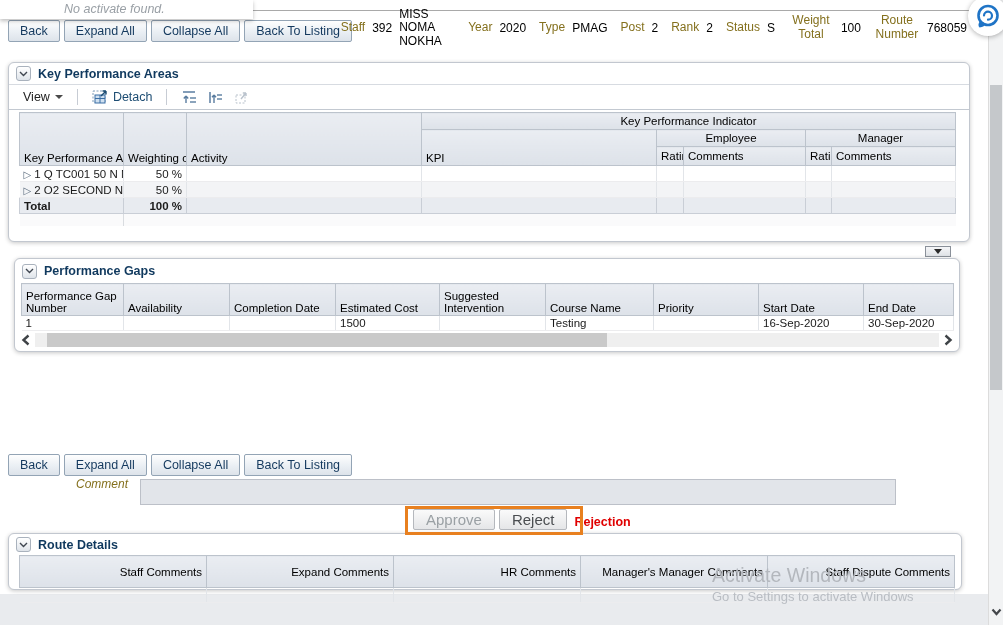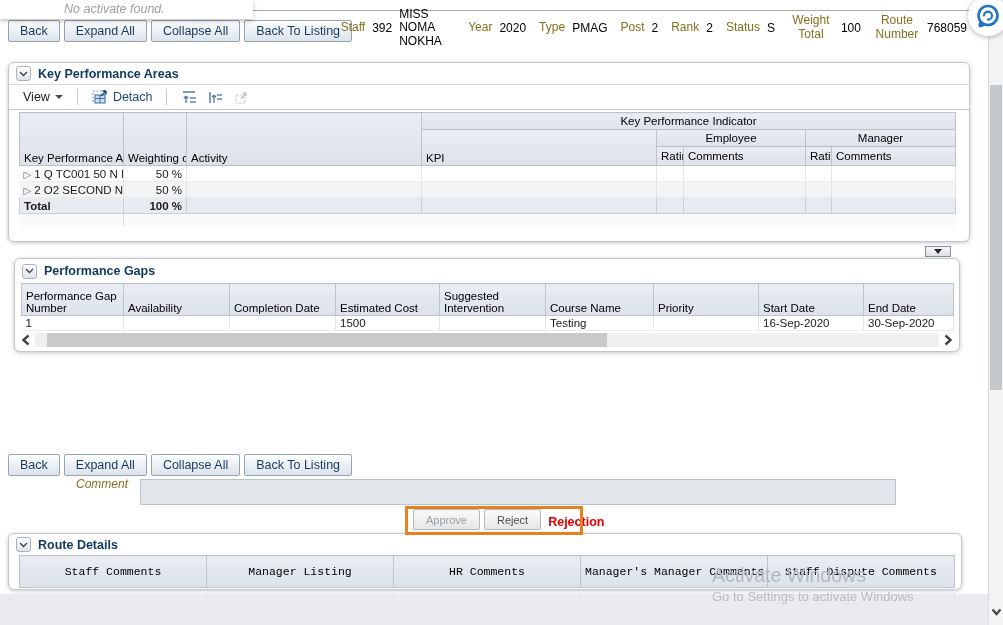--- a/index.html
+++ b/index.html
@@ -80,32 +80,32 @@
   .gaps-table td { height:15px; }
   .hscroll { margin:1px 6px 0 6px; height:16px; display:flex; align-items:center; gap:4px; }
   .hs-track { flex:1; height:14px; background:#efefef; position:relative; }
   .hs-thumb { position:absolute; left:12px; top:0; width:560px; height:14px; background:#c9c9c9; cursor:pointer; }
   .hs-arrow { color:#3f4347; display:flex; align-items:center; cursor:pointer; }
 
   
   .comment-lbl { position:absolute; left:56px; top:477px; width:72px; text-align:right; color:#84701d; font-size:12px;font-style:italic; }
   .comment-box { position:absolute; left:140px; top:479px; width:756px; height:26px; background:#e2e5ea; border:1px solid #bcc0c8; }
   .actions { position:absolute; left:413px; top:509px; display:flex; gap:4px; align-items:flex-start; }
-  .gray-btn { height:21px; padding:0 12px; font-size:11px; background:linear-gradient(#fafafa,#e5e6e8);
+  .gray-btn { height:21px; padding:0 12px; font-size:15px; background:linear-gradient(#fafafa,#e5e6e8);
               border:1px solid #b5b8bd; border-radius:2px; display:flex; align-items:center; cursor:pointer; }
   .gray-btn.dis { color:#9aa0a4; } .gray-btn.en { color:#4a4d50; }
   .rejection { color:#e00000; font-weight:bold; font-size:12.5px; margin:6px 0 0 3px; }
   .orange-box { position:absolute; left:405px; top:506px; width:178px; height:29px; border:3px solid #e8801f;
                 z-index:5; pointer-events:none; }
 
   
   .route-panel { left:8px; top:533px; width:954px; height:57px; }
   .route-panel .sec-head { height:21px; }
   .route-table { margin-left:10px; width:935px; }
-  .route-table th { height:32px; text-align:center;font-family:Liberation Mono, monospace; }
+  .route-table th { height:32px; text-align:right; }
   .route-table td { height:15px; }
 
   
   .wm1 { position:absolute; left:712px; top:564px; font-size:19.5px; color:#b3b7bd; z-index:7; }
   .wm2 { position:absolute; left:712px; top:589px; font-size:13px; color:#b9bdc3; z-index:7; }
 
   
   .bottom-strip { position:absolute; left:0; top:594px; width:988px; height:31px; background:#e9ebee; }
   .vscroll { position:absolute; right:0; top:0; width:15px; height:625px; background:#f2f3f4; border-left:1px solid #dcdcdc; z-index:5; }
   .vthumb { position:absolute; left:1px; right:1px; top:85px; height:305px; background:#c5c8cb; cursor:pointer; }
@@ -390,21 +390,21 @@
       <colgroup>
           <col style="width:187px">
           <col style="width:187px">
           <col style="width:187px">
           <col style="width:187px">
           <col style="width:187px">
         </colgroup>
       <thead>
         <tr>
           <th>Staff Comments</th>
-          <th>Manager Listing</th>
+          <th>Expand Comments</th>
           <th>HR Comments</th>
           <th>Manager's Manager Comments</th>
           <th>Staff Dispute Comments</th>
         </tr>
       </thead>
       <tbody>
         <tr>
           <td></td>
           <td></td>
           <td></td>

